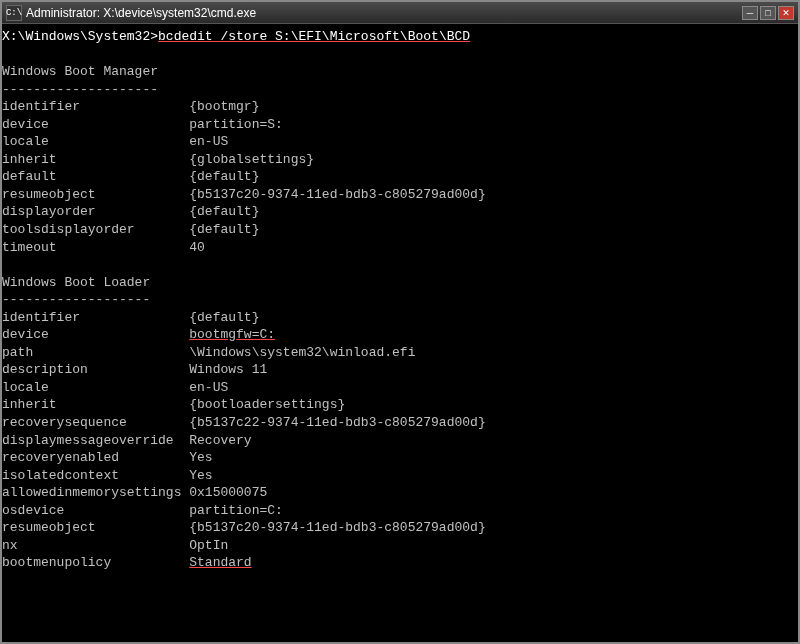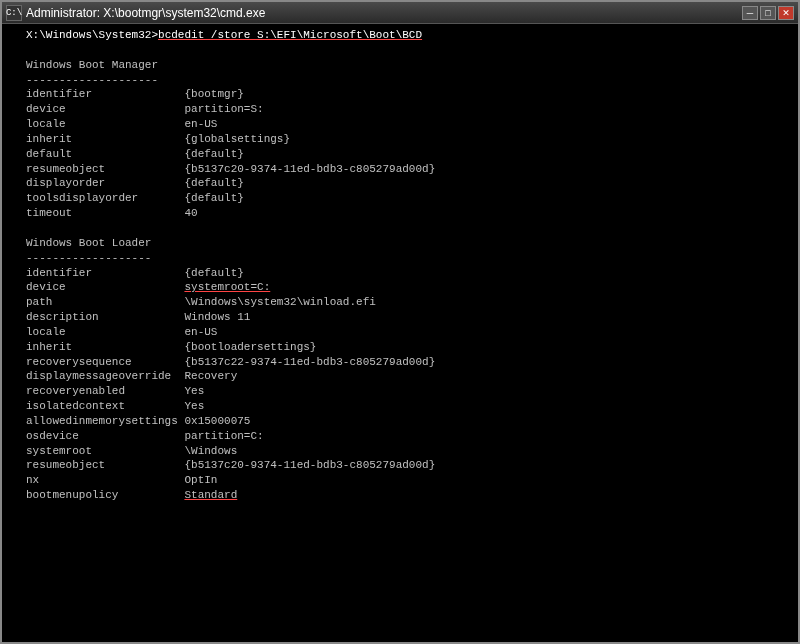--- a/index.html
+++ b/index.html
@@ -69,23 +69,23 @@
       color: #fff;
       font-family: Arial, sans-serif;
     }
     .btn-minimize { background: #555; }
     .btn-maximize { background: #555; }
     .btn-close { background: #c0392b; }
     .console-area {
       flex: 1;
       background: #000000;
       color: #c0c0c0;
-      padding: 4px 24px;
+      padding: 4px 0;
       overflow: hidden;
-      font-size: 11px;
+      font-size: 13px;
       line-height: 1.35;
     }
     .line {
       white-space: pre;
       display: block;
     }
     .cmd-line {
       color: #ffffff;
     }
     .underline {
@@ -93,21 +93,21 @@
       text-decoration-color: #ff4444;
     }
   </style>
 </head>
 <body>
 
 <div class="window">
   <div class="titlebar">
     <div class="titlebar-left">
       <div class="titlebar-icon">C:\</div>
-      <span class="titlebar-title">Administrator: X:\bootmgr\system32\cmd.exe</span>
+      <span class="titlebar-title">Administrator: X:\device\system32\cmd.exe</span>
     </div>
     <div class="titlebar-controls">
       <div class="titlebar-btn btn-minimize">─</div>
       <div class="titlebar-btn btn-maximize">□</div>
       <div class="titlebar-btn btn-close">✕</div>
     </div>
   </div>
   <div class="console-area">
     <span class="line cmd-line"><span>X:\Windows\System32&gt;</span><span class="underline">bcdedit /store S:\EFI\Microsoft\Boot\BCD</span></span>
     <span class="line"> </span>
@@ -119,31 +119,30 @@
     <span class="line">inherit                 {globalsettings}</span>
     <span class="line">default                 {default}</span>
     <span class="line">resumeobject            {b5137c20-9374-11ed-bdb3-c805279ad00d}</span>
     <span class="line">displayorder            {default}</span>
     <span class="line">toolsdisplayorder       {default}</span>
     <span class="line">timeout                 40</span>
     <span class="line"> </span>
     <span class="line">Windows Boot Loader</span>
     <span class="line">-------------------</span>
     <span class="line">identifier              {default}</span>
-    <span class="line">device                  <span class="underline">systemroot=C:</span></span>
+    <span class="line">device                  <span class="underline">bootmgfw=C:</span></span>
     <span class="line">path                    \Windows\system32\winload.efi</span>
     <span class="line">description             Windows 11</span>
     <span class="line">locale                  en-US</span>
     <span class="line">inherit                 {bootloadersettings}</span>
     <span class="line">recoverysequence        {b5137c22-9374-11ed-bdb3-c805279ad00d}</span>
     <span class="line">displaymessageoverride  Recovery</span>
     <span class="line">recoveryenabled         Yes</span>
     <span class="line">isolatedcontext         Yes</span>
     <span class="line">allowedinmemorysettings 0x15000075</span>
     <span class="line">osdevice                partition=C:</span>
-    <span class="line">systemroot              \Windows</span>
     <span class="line">resumeobject            {b5137c20-9374-11ed-bdb3-c805279ad00d}</span>
     <span class="line">nx                      OptIn</span>
     <span class="line">bootmenupolicy          <span class="underline">Standard</span></span>
     <span class="line"> </span>
 
   </div>
 </div>
 
 </body></html>

